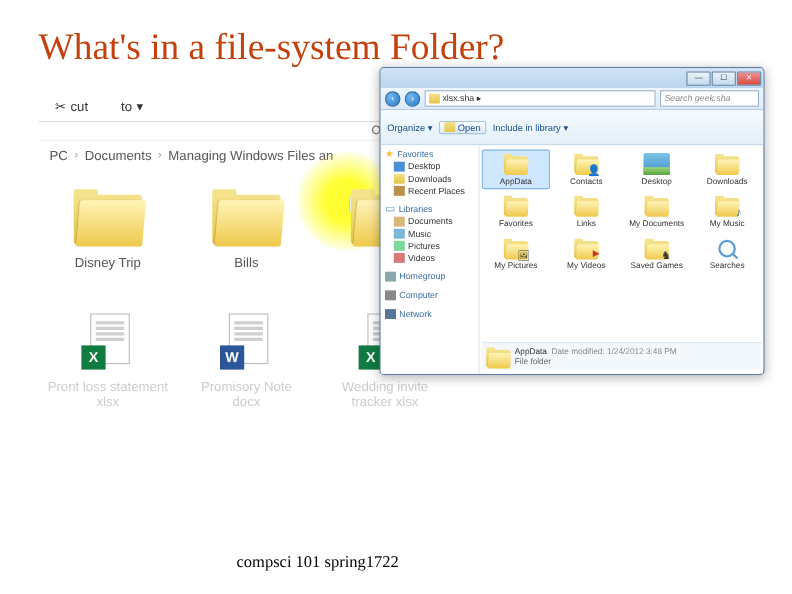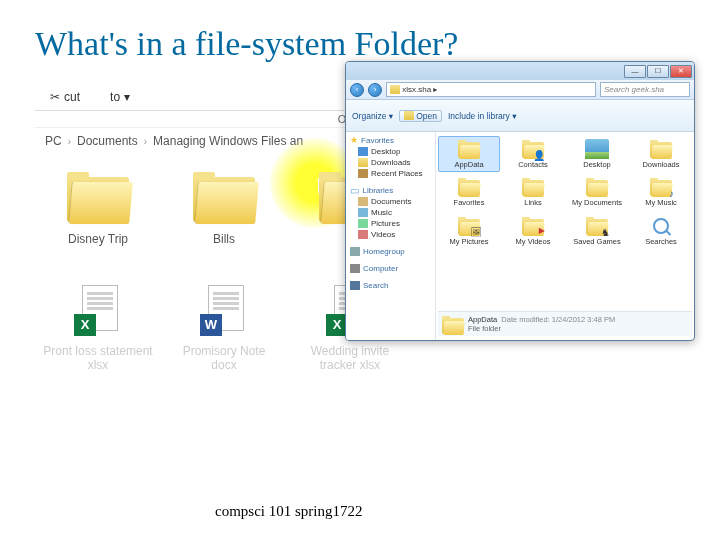--- a/index.html
+++ b/index.html
@@ -14,21 +14,21 @@
   .slide {
     width: 100%;
     height: 100%;
     padding: 25px 35px 20px 35px;
     display: flex;
     flex-direction: column;
   }
   .title {
     font-size: 34px;
     font-weight: normal;
-    color: #0369a1;
+    color: #c2410c;
     margin-bottom: 20px;
   }
   .content-area {
     flex: 1;
     position: relative;
     font-family: "Segoe UI", Arial, sans-serif;
   }
   
   .bg-explorer {
     position: absolute;
@@ -432,21 +432,21 @@
             </div>
           <div class="side-group">
               <div class="side-head">
                 <span class="mini-ico" style="background:#888"></span>
                 <span>Computer</span>
               </div>
             </div>
           <div class="side-group">
               <div class="side-head">
                 <span class="mini-ico" style="background:#579"></span>
-                <span>Search</span>
+                <span>Network</span>
               </div>
             </div>
         </div>
         <div class="win7-pane">
           <div class="icon-grid" id="win7-grid">
               <div class="grid-item sel">
                 <div class="grid-ico g-folder ">
                   <div class="back"></div>
                   <div class="tab"></div>
                   <div class="front"></div>

